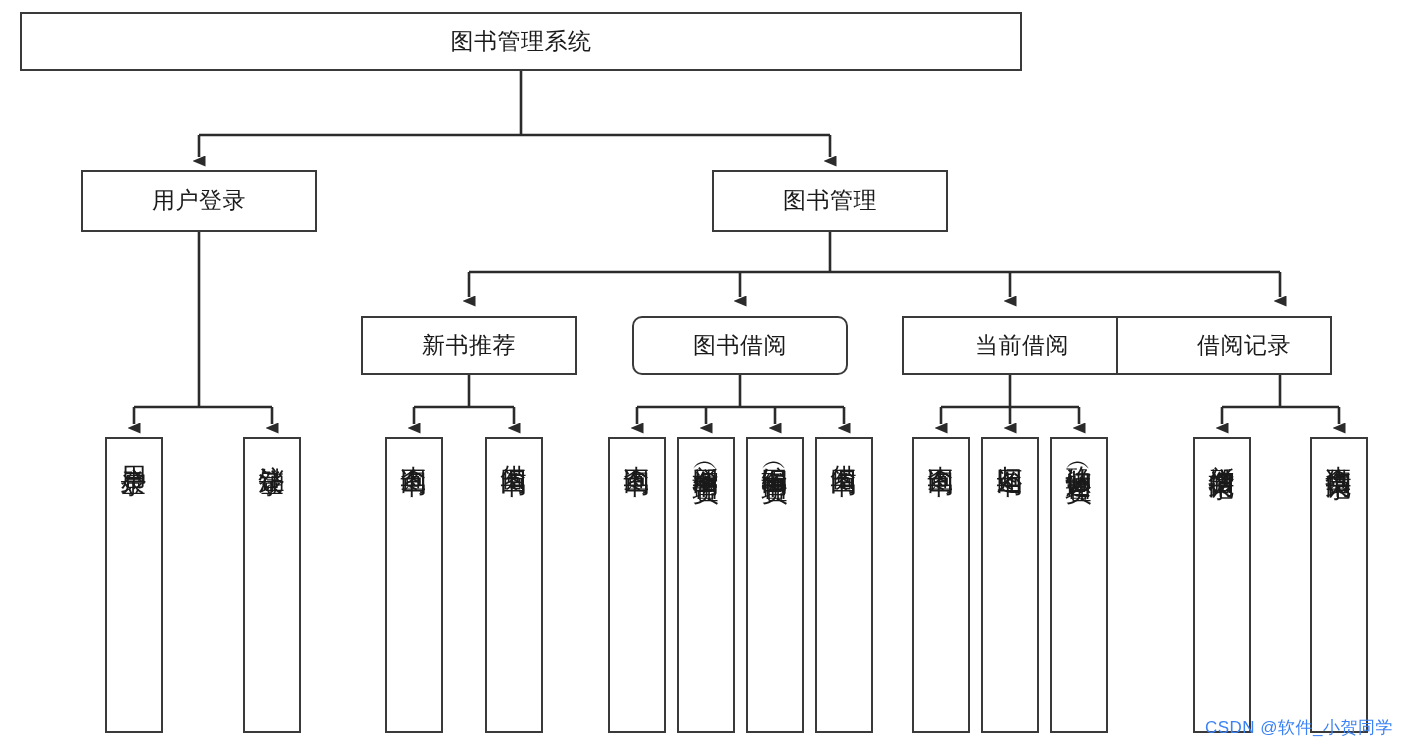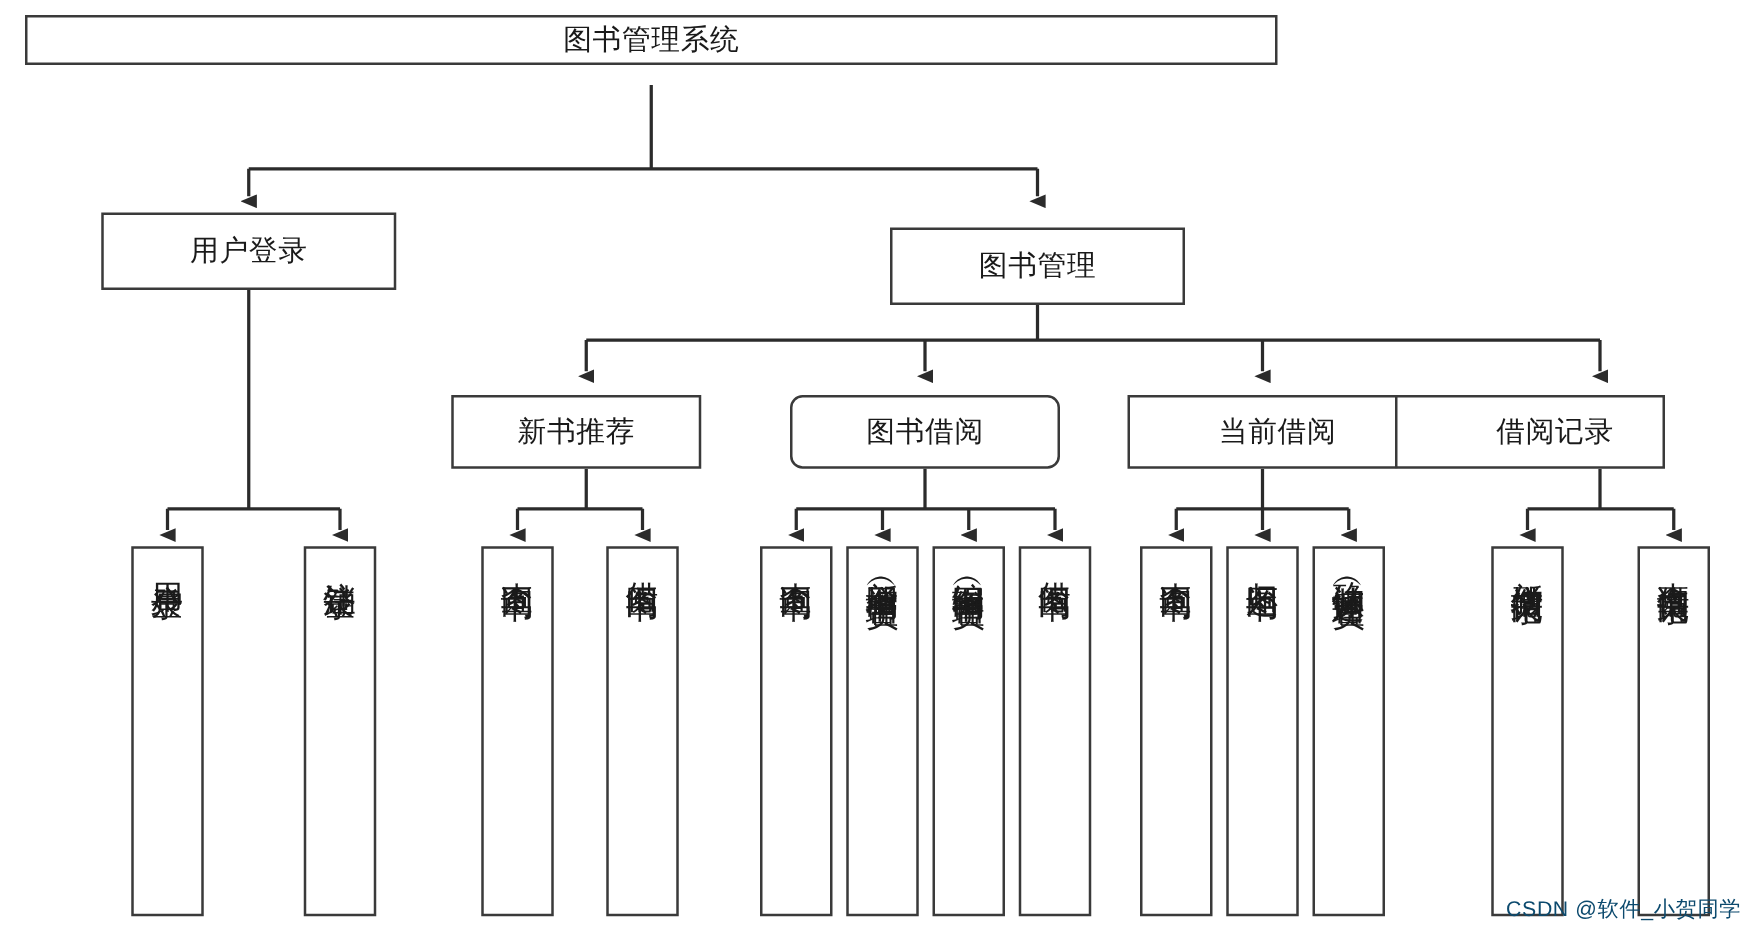--- a/index.html
+++ b/index.html
@@ -54,21 +54,21 @@
     text-orientation: upright;
     font-size: 26px;
     letter-spacing: 2px;
     line-height: 1.0;
   }
   #watermark {
     position: absolute;
     right: 12px;
     bottom: 8px;
     font-size: 17px;
-    color: #0c4a6e;
+    color: #3b82f6;
     letter-spacing: 0.5px;
     white-space: nowrap;
     pointer-events: none;
   }
 </style>
 </head>
 <body>
 
 <div id="diagram-root">
 
@@ -115,32 +115,32 @@
       <path d="M 1010,407 L 1010,424" marker-end="url(#arrowhead)"></path>
       <path d="M 1079,407 L 1079,424" marker-end="url(#arrowhead)"></path>
 
       <path d="M 1280,375 L 1280,407"></path>
       <path d="M 1222,407 L 1339,407"></path>
       <path d="M 1222,407 L 1222,424" marker-end="url(#arrowhead)"></path>
       <path d="M 1339,407 L 1339,424" marker-end="url(#arrowhead)"></path>
     </g>
   </svg>
 
-  <div class="node-box node-h" style="left:20px; top:12px; width:1002px; height:40px;">
+  <div class="node-box node-h" style="left:20px; top:12px; width:1002px; height:59px;">
     <span class="node-label">图书管理系统</span>
   </div>
 
   <div class="node-box node-h" style="left:81px; top:170px; width:236px; height:62px;">
     <span class="node-label">用户登录</span>
   </div>
-  <div class="node-box node-h" style="left:712px; top:170px; width:236px; height:62px;margin-top:12px;">
+  <div class="node-box node-h" style="left:712px; top:170px; width:236px; height:62px;">
     <span class="node-label">图书管理</span>
   </div>
 
-  <div class="node-box node-h" style="left:361px; top:316px; width:200px; height:59px;">
+  <div class="node-box node-h" style="left:361px; top:316px; width:216px; height:59px;">
     <span class="node-label">新书推荐</span>
   </div>
   <div class="node-box node-h" style="left:632px; top:316px; width:216px; height:59px;border-radius:10px;">
     <span class="node-label">图书借阅</span>
   </div>
   <div class="node-box node-h" style="left:902px; top:316px; width:216px; height:59px;padding-left:24px;">
     <span class="node-label">当前借阅</span>
   </div>
   <div class="node-box node-h" style="left:1116px; top:316px; width:216px; height:59px;padding-left:40px;">
     <span class="node-label">借阅记录</span>

